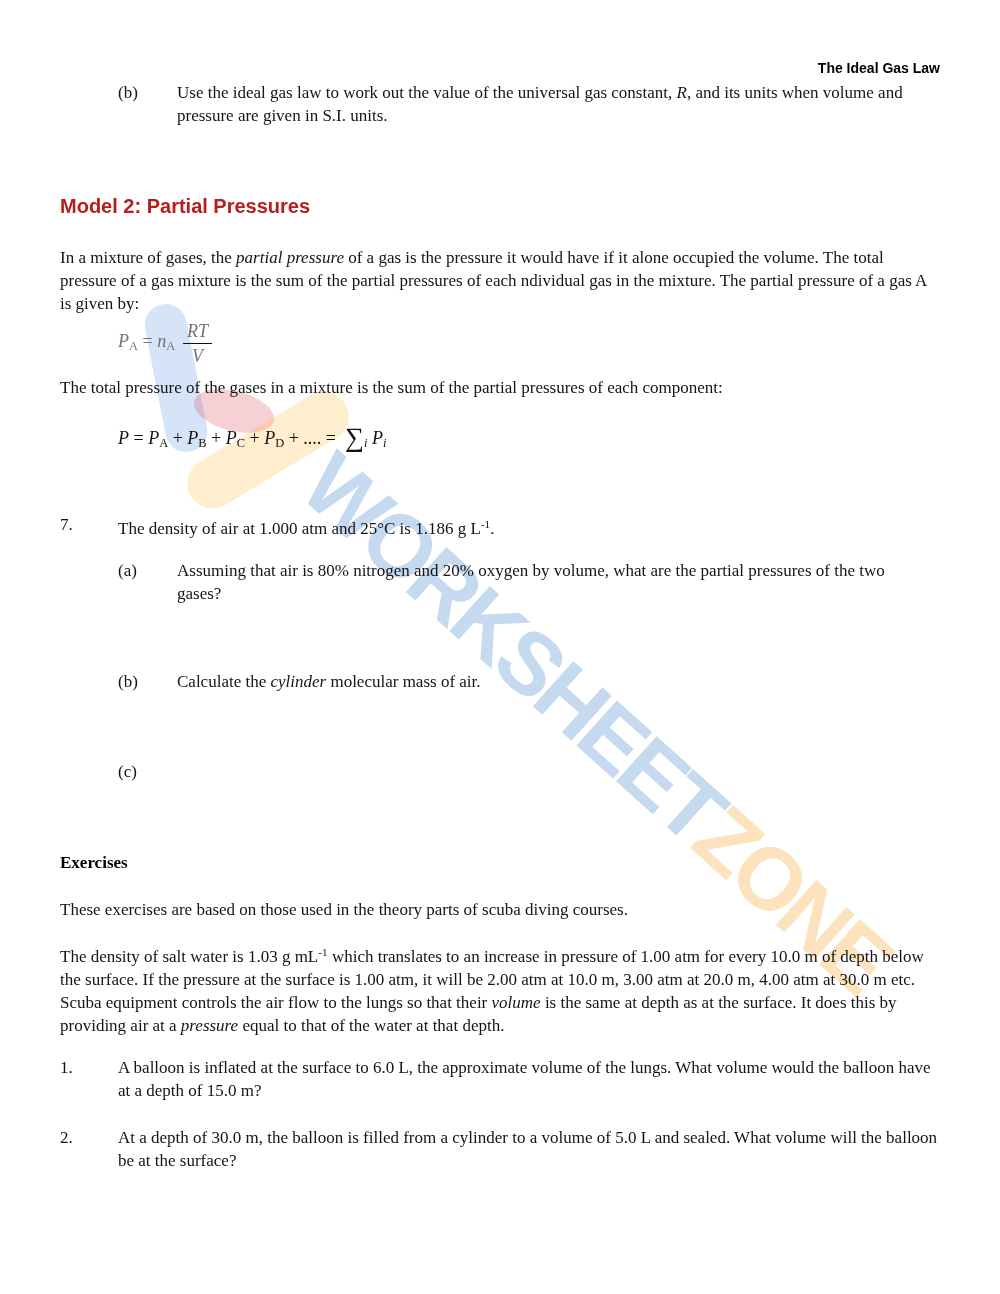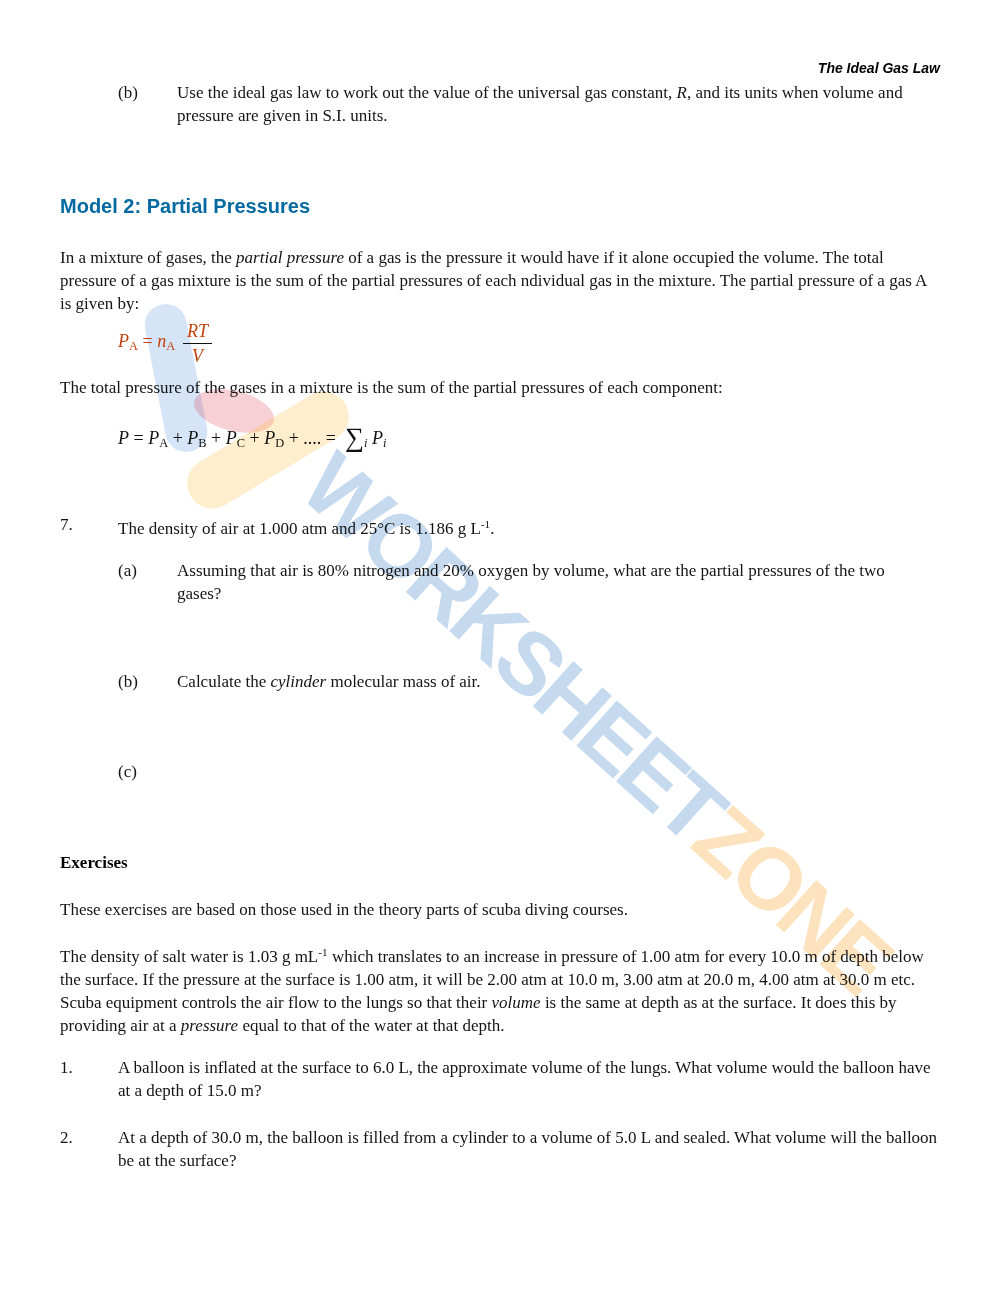--- a/index.html
+++ b/index.html
@@ -17,32 +17,32 @@
   }
   .wm-shape{border-radius:26px;}
   .wm-pencil{left:155px;top:303px;width:42px;height:150px;border-radius:21px;transform:rotate(-11deg);}
   .wm-red{left:193px;top:391px;width:82px;height:40px;border-radius:50%;transform:rotate(14deg);}
   .wm-yellow{left:178px;top:425px;width:180px;height:50px;border-radius:25px;transform:rotate(-31deg);}
   
   .blk{position:absolute;left:60px;width:880px;z-index:1;}
   .blk.f{left:118px;width:auto;}
   .header-title{
     position:absolute;right:60px;top:57px;z-index:1;
-    font-family:"Liberation Sans",sans-serif;font-weight:bold;font-size:14px;color:#000;font-style:italic;
+    font-family:"Liberation Sans",sans-serif;font-weight:bold;font-size:14px;color:#000;
   }
-  .h1{font-family:"Liberation Sans",sans-serif;font-weight:bold;font-size:20px;line-height:24px;color:#0369a1;}
+  .h1{font-family:"Liberation Sans",sans-serif;font-weight:bold;font-size:20px;line-height:24px;color:#b91c1c;}
   .h2-serif{font-weight:bold;font-size:17px;color:#000;}
   .qrow{display:flex;align-items:flex-start;}
   .qrow.sub{padding-left:58px;}
   .lab1{flex:0 0 58px;}
   .lab2{flex:0 0 59px;}
   .qtext1{flex:1 1 auto;}
   .qtext2{width:755px;}
   
-  .formula{display:flex;align-items:center;font-size:18px;line-height:22px;color:#c2410c;}
+  .formula{display:flex;align-items:center;font-size:18px;line-height:22px;color:#737373;}
   .frac{display:inline-flex;flex-direction:column;align-items:center;margin-left:8px;font-style:italic;}
   .frac-num{border-bottom:1.4px solid #111;padding:0 4px 1px;}
   .frac-den{padding-top:1px;}
   .formula2{font-size:18px;line-height:28px;color:#111;}
   
   .rt-i{font-style:italic;}
   .rt-sub{font-size:69%;vertical-align:-0.22em;}
   .rt-sup{font-size:66%;vertical-align:0.5em;}
   .rt-sum{font-size:148%;line-height:0;position:relative;top:2px;}
   

